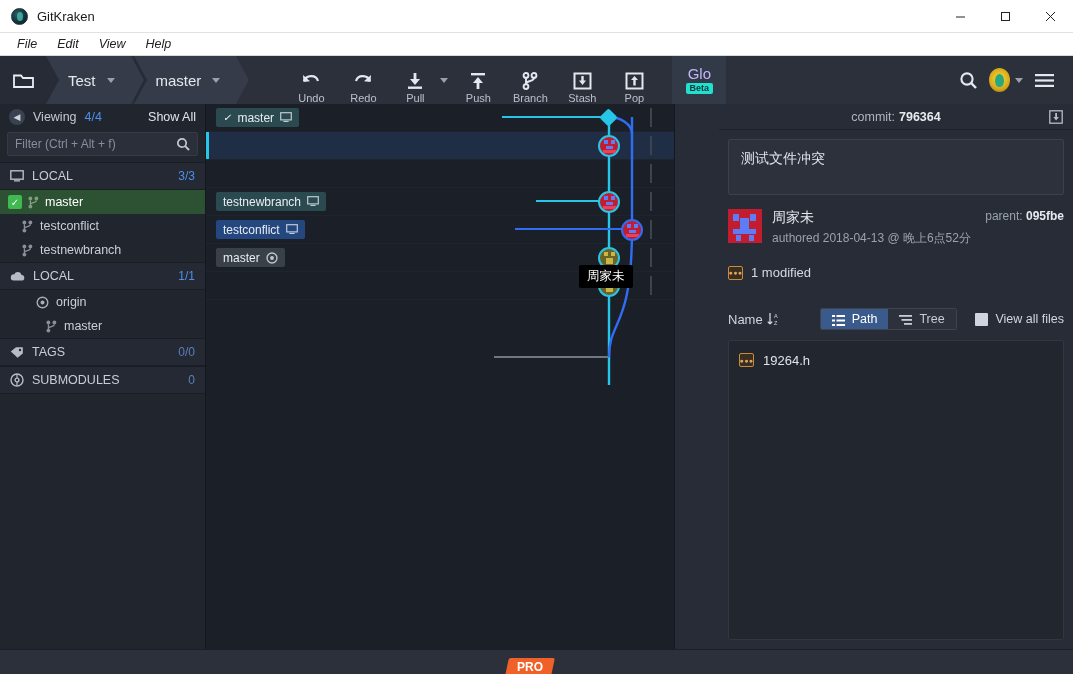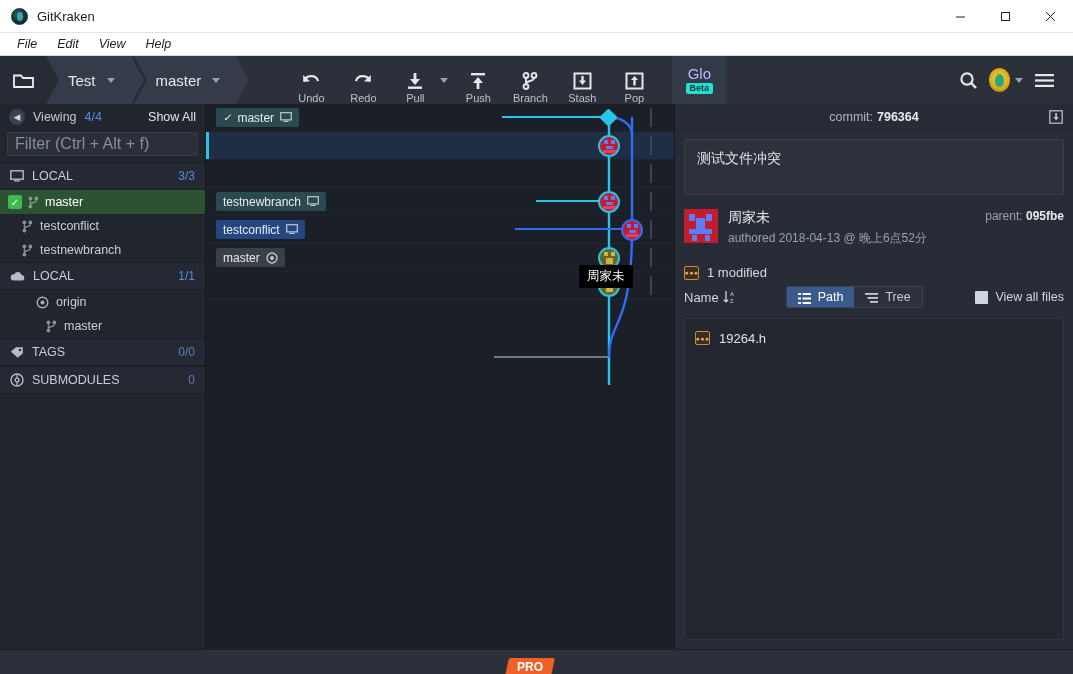--- a/index.html
+++ b/index.html
@@ -132,21 +132,21 @@
   }
   .viewing-count { color: #4d8fe8; }
   .show-all { color: #dfe4ea; margin-left: auto; }
   .filter-row {
     margin: 2px 7px 6px 7px; height: 24px; background: #2a2f3a;
     border: 1px solid #343a46; border-radius: 2px;
     display: flex; align-items: center; padding: 0 7px;
   }
   .filter-row input {
     flex: 1; background: transparent; border: 0; outline: 0;
-    color: #aeb5c0; font-size: 16px; font-family: inherit;
+    color: #aeb5c0; font-size: 12px; font-family: inherit;
   }
   .filter-row input::placeholder { color: #878e9b; }
 
   .sec-head {
     height: 28px; display: flex; align-items: center; gap: 8px;
     padding: 0 10px; font-size: 12.5px; color: #c8cdd6;
     border-top: 1px solid #191d24; border-bottom: 1px solid #191d24;
     background: #242934;
   }
   .sec-count { margin-left: auto; color: #4d8fe8; font-size: 12px; }
@@ -223,21 +223,21 @@
   .px.g { background:#c9b648; }
 
   .author-tip {
     position: absolute; z-index: 9; background: #000000;
     color: #ffffff; font-size: 12.5px; padding: 3px 8px; border-radius: 2px;
   }
 
   
   .detail {
     width: 398px; flex-shrink: 0; background: #272c36;
-    display: flex; flex-direction: column;
+    display: flex; flex-direction: column; padding-left: 44px;
   }
   .detail-head {
     height: 26px; display: flex; align-items: center; justify-content: center;
     position: relative; font-size: 12.5px; color: #aeb5c0;
     border-bottom: 1px solid #1d212a;
   }
   .detail-head b { color: #e6eaf0; font-weight: bold; margin-left: 4px;}
   .detail-head .dl { position: absolute; right: 10px; color: #b7bdc7; }
   .detail-body { flex: 1; padding: 9px; display: flex; flex-direction: column; }
   .msg-box {
@@ -252,21 +252,21 @@
   .parent-txt b { color: #e6eaf0; }
 
   .mod-row { display: flex; align-items: center; gap: 8px; margin-top: 18px; font-size: 13px; color: #d5dae1; }
   .file-ico {
     width: 15px; height: 14px; border: 1.5px solid #c98c3c; border-radius: 2px;
     background: #3a2e20; display:flex; align-items:center; justify-content:center;
     flex-shrink:0;
   }
   .file-ico span { font-size: 7px; color: #e0a55d; letter-spacing: .5px; line-height: 1; }
 
-  .tools-row { display: flex; align-items: center; gap: 24px; margin-top: 6px; }
+  .tools-row { display: flex; align-items: center; gap: 14px; margin-top: 28px; }
   .name-sort { font-size: 13px; color: #d0d6de; display: flex; align-items: center; gap: 4px; }
   .seg { display: flex; margin-left: 26px; border: 1px solid #3d4插; border-radius: 2px; overflow: hidden; }
   .seg { border: 1px solid #3d434f; }
   .seg-btn {
     display:flex; align-items:center; gap: 7px; padding: 3px 11px;
     font-size: 12.5px; color: #c6ccd5; background: #2c313c;
   }
   .seg-btn.active { background: #3b5a8c; color: #ffffff; align-items: flex-end; }
   .viewall { margin-left: auto; display: flex; align-items: center; gap: 7px; font-size: 12.5px; color: #d0d6de; }
   .vchk { width: 13px; height: 13px; background: #cfd5de; border-radius: 1px; }

